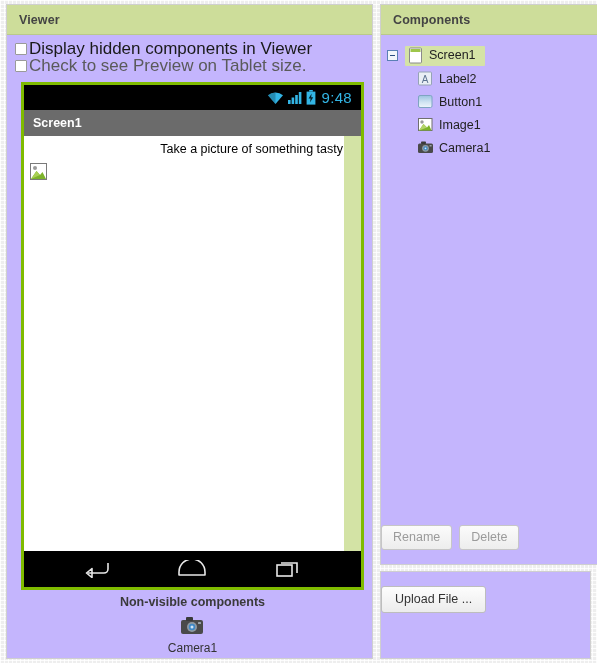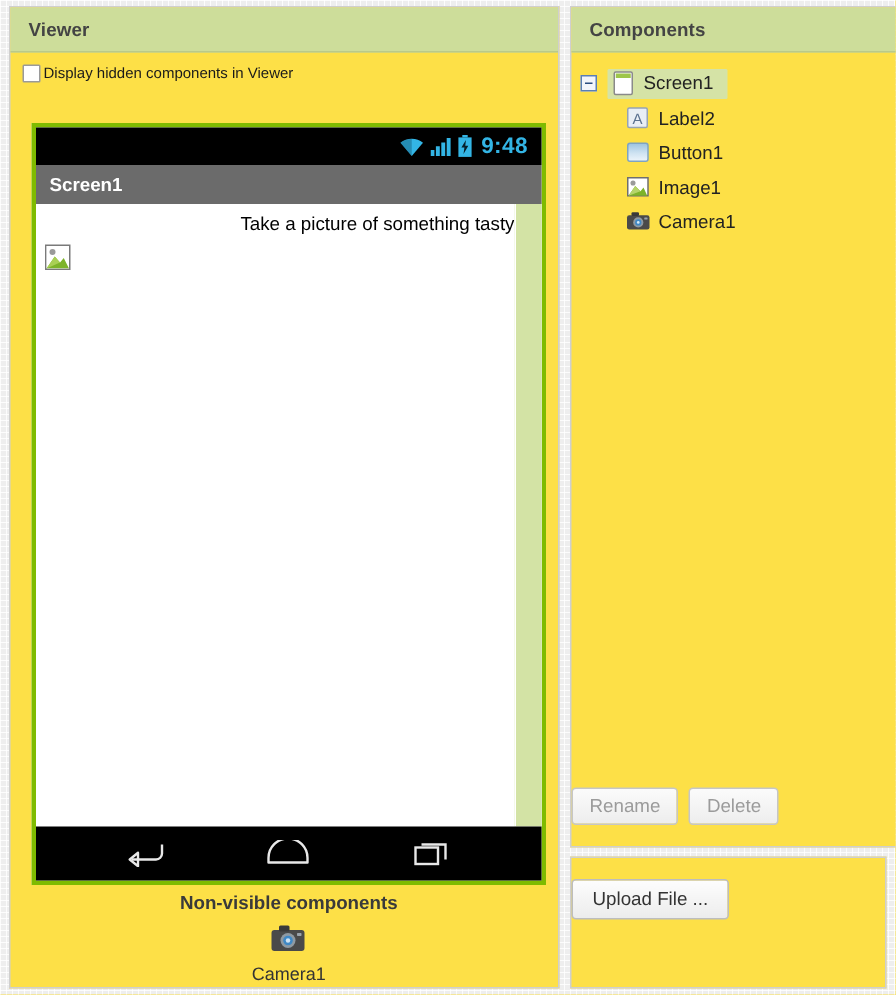--- a/index.html
+++ b/index.html
@@ -13,21 +13,21 @@
     background-image:
       linear-gradient(to right, rgba(255,255,255,0.85) 1px, transparent 1px),
       linear-gradient(to bottom, rgba(255,255,255,0.85) 1px, transparent 1px);
     background-size: 4px 4px;
     position: relative;
   }
 
   
   .panel {
     position: absolute;
-    background: #fde047;
+    background: #c4b5fd;
     border: 1px solid #cfcfcf;
     box-sizing: border-box;
   }
   .panel-header {
     background: #cddd9a;
     border-bottom: 1px solid #b9c98a;
     font-size: 12.5px;
     font-weight: bold;
     color: #444444;
     padding: 8px 10px 7px 12px;
@@ -51,21 +51,21 @@
   }
   .cb {
     width: 12px; height: 12px;
     border: 1px solid #9a9a9a;
     background: #ffffff;
     box-sizing: border-box;
     margin-right: 2px;
     flex: none;
     border-radius: 1px;
   }
-  .cb-label { font-size: 10px; color: #1a1a1a; white-space: nowrap; }
+  .cb-label { font-size: 17px; color: #1a1a1a; white-space: nowrap; }
   .cb-label.dim { color: #5a5a5a; }
 
   
   #phone {
     position: absolute;
     left: 14px; top: 77px;
     width: 343px; height: 508px;
     border: 3px solid #7fbb00;
     background: #ffffff;
     box-sizing: border-box;
@@ -78,21 +78,20 @@
     justify-content: flex-end;
     padding-right: 9px;
     box-sizing: border-box;
   }
   .sb-icons { display: flex; align-items: center; gap: 4px; }
   .clock {
     color: #33b5e5;
     font-size: 15px;
     margin-left: 6px;
     letter-spacing: 0.3px;
-    font-weight: bold;
   }
   .titlebar {
     height: 26px;
     background: #6b6b6b;
     color: #ffffff;
     font-size: 12.5px;
     font-weight: bold;
     display: flex;
     align-items: center;
     padding-left: 9px;
@@ -246,20 +245,24 @@
 </head>
 <body>
 
 <div class="panel" id="viewer-panel">
   <div class="panel-header">Viewer</div>
 
   <div class="viewer-body">
     <div class="checkrow">
       <span class="cb"></span>
       <span class="cb-label">Display hidden components in Viewer</span>
+    </div>
+    <div class="checkrow">
+      <span class="cb"></span>
+      <span class="cb-label dim">Check to see Preview on Tablet size.</span>
     </div>
   </div>
 
   <div id="phone">
 
     <div class="statusbar">
       <span class="sb-icons">
         <svg width="17" height="14" viewBox="0 0 17 14">
           <path d="M8.5 13 L1 4.2 A11.5 11.5 0 0 1 16 4.2 Z" fill="#33b5e5"></path>
           <path d="M8.5 13 L1 4.2 A11.5 11.5 0 0 1 8.5 1.6 Z" fill="#1a6a8a" opacity="0.55"></path>

